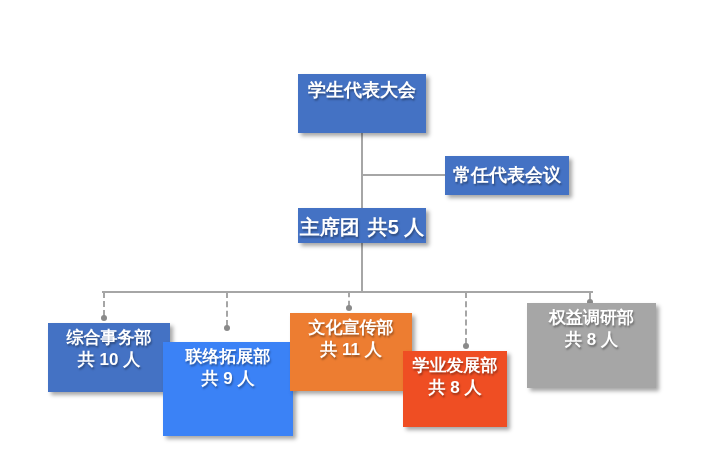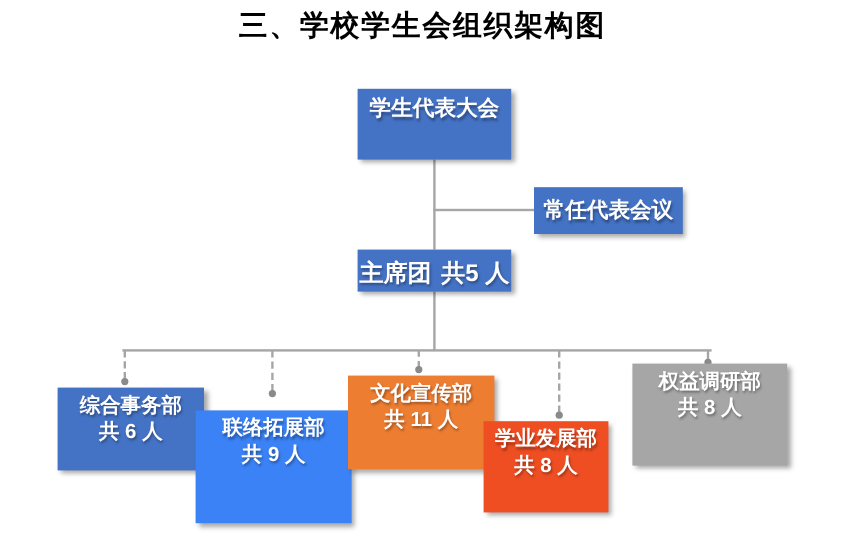--- a/index.html
+++ b/index.html
@@ -39,21 +39,20 @@
   .vline{width:2px;}
   .hline{height:2px;}
   .dash{position:absolute;width:0;border-left:2px dashed #a6a6a6;}
   .dot{position:absolute;width:6px;height:6px;border-radius:50%;background:#8a8a8a;}
 </style>
 </head>
 <body>
 
 <div class="stage">
 
-  <h1 class="title">三、学校学生会组织架构图</h1>
 
   <div class="line vline" style="left:361px;top:133px;height:75px;"></div>
   <div class="line hline" style="left:361px;top:174px;width:84px;"></div>
   <div class="line vline" style="left:361px;top:243px;height:49px;"></div>
   <div class="line hline" style="left:102px;top:291px;width:491px;"></div>
 
   <div class="dash" style="left:103px;top:292px;height:24px;"></div>
   <div class="dot" style="left:101px;top:315px;"></div>
   <div class="dash" style="left:226px;top:292px;height:34px;"></div>
   <div class="dot" style="left:224px;top:325px;"></div>
@@ -67,21 +66,21 @@
   <div class="node node-standing" style="background-color: rgb(68, 114, 196);">常任代表会议</div>
 
   <div class="node node-root" style="background-color: rgb(68, 114, 196);">学生代表大会</div>
 
   <div class="node node-presidium" style="background-color: rgb(68, 114, 196);">
     <span>主席团</span><span class="gap"></span><span>共5 人</span>
   </div>
 
   <div class="node dept d1" style="background-color: rgb(68, 114, 196);">
     <div>综合事务部</div>
-    <div>共 6 人</div>
+    <div>共 10 人</div>
   </div>
 
   <div class="node dept d2" style="background-color: #3b82f6;">
     <div>联络拓展部</div>
     <div>共 9 人</div>
   </div>
 
   <div class="node dept d3" style="background-color: rgb(237, 125, 49);">
     <div>文化宣传部</div>
     <div>共 11 人</div>

